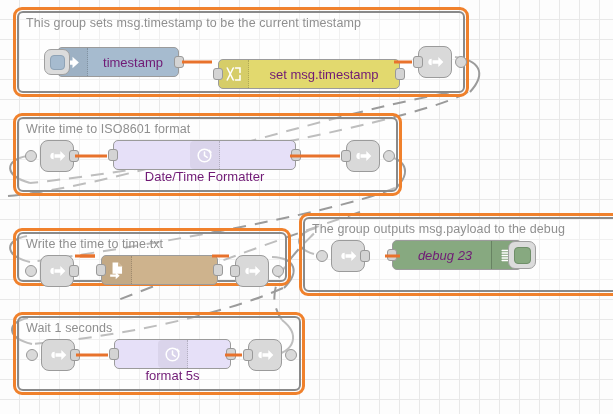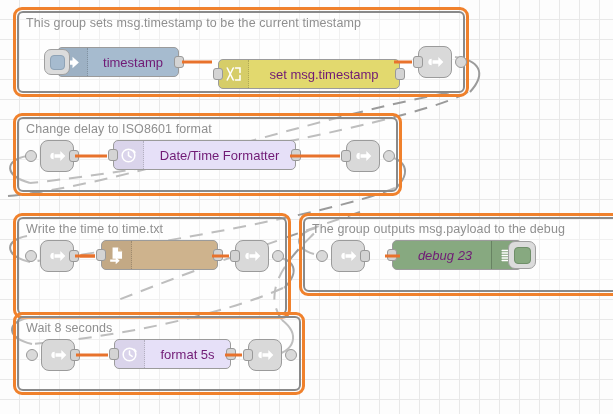--- a/index.html
+++ b/index.html
@@ -50,21 +50,21 @@
   .node .nicon.right{
     border-right:none;border-left:1px solid rgba(0,0,0,0.22);
     border-radius:0 4px 4px 0;background:rgba(0,0,0,0.02);
   }
   .node .nlabel{
     flex:1;padding:0 10px;font-size:13px;color:#701a75;
     white-space:nowrap;text-align:center;
   }
   .node.inject{background:#a6bbcf;}
   .node.change{background:#e2d96e;margin-top:12px;}
-  .node.function-ish{background:#e6e0f8;}
+  .node.function-ish{background:#e6e0f8;flex-direction:column;}
   .node.file{background:#ceb38d;}
   .node.debug{background:#87a980;}
   .node.link{
     width:34px;height:32px;border-radius:8px;background:#d9d9d9;
     border:1px solid #9b9b9b;justify-content:center;
   }
   .node.link .nicon{width:100%;background:none;border:none;}
   .node.debug .nlabel{font-style:italic;text-align:center;padding-right:4px;}
 
   
@@ -178,21 +178,21 @@
           <path d="M9 10h7V6l6 6-6 6v-4H9z"></path>
         </svg>
       </div>
       <div class="port round out"></div>
     </div>
   </div>
 
   <div class="group" style="left:13px;top:113px;width:389px;height:83px;">
     <div class="inner"></div>
     <div class="outer"></div>
-    <div class="group-label">Change delay to ISO8601 format</div>
+    <div class="group-label">Write time to ISO8601 format</div>
 
     <div class="node link" style="left:27px;top:27px;">
       <div class="port round in"></div>
       <div class="nicon">
         <svg class="gl" width="20" height="20" viewBox="0 0 24 24" fill="#ffffff">
           <path d="M4 12a4 4 0 0 0 4 4V8a4 4 0 0 0-4 4z"></path>
           <path d="M9 10h7V6l6 6-6 6v-4H9z"></path>
         </svg>
       </div>
       <div class="port out"></div>
@@ -216,21 +216,21 @@
       <div class="nicon">
         <svg class="gl" width="20" height="20" viewBox="0 0 24 24" fill="#ffffff">
           <path d="M4 12a4 4 0 0 0 4 4V8a4 4 0 0 0-4 4z"></path>
           <path d="M9 10h7V6l6 6-6 6v-4H9z"></path>
         </svg>
       </div>
       <div class="port round out"></div>
     </div>
   </div>
 
-  <div class="group" style="left:13px;top:213px;width:278px;height:106px;">
+  <div class="group" style="left:13px;top:228px;width:278px;height:58px;">
     <div class="inner"></div>
     <div class="outer"></div>
     <div class="group-label">Write the time to time.txt</div>
 
     <div class="node link" style="left:27px;top:27px;">
       <div class="port round in"></div>
       <div class="nicon">
         <svg class="gl" width="20" height="20" viewBox="0 0 24 24" fill="#ffffff">
           <path d="M4 12a4 4 0 0 0 4 4V8a4 4 0 0 0-4 4z"></path>
           <path d="M9 10h7V6l6 6-6 6v-4H9z"></path>
@@ -293,21 +293,21 @@
       </div>
       <div class="debug-btn">
         <i></i>
       </div>
     </div>
   </div>
 
   <div class="group" style="left:13px;top:312px;width:292px;height:83px;">
     <div class="inner"></div>
     <div class="outer"></div>
-    <div class="group-label">Wait 8 seconds</div>
+    <div class="group-label">Wait 1 seconds</div>
 
     <div class="node link" style="left:28px;top:27px;">
       <div class="port round in"></div>
       <div class="nicon">
         <svg class="gl" width="20" height="20" viewBox="0 0 24 24" fill="#ffffff">
           <path d="M4 12a4 4 0 0 0 4 4V8a4 4 0 0 0-4 4z"></path>
           <path d="M9 10h7V6l6 6-6 6v-4H9z"></path>
         </svg>
       </div>
       <div class="port out"></div>

